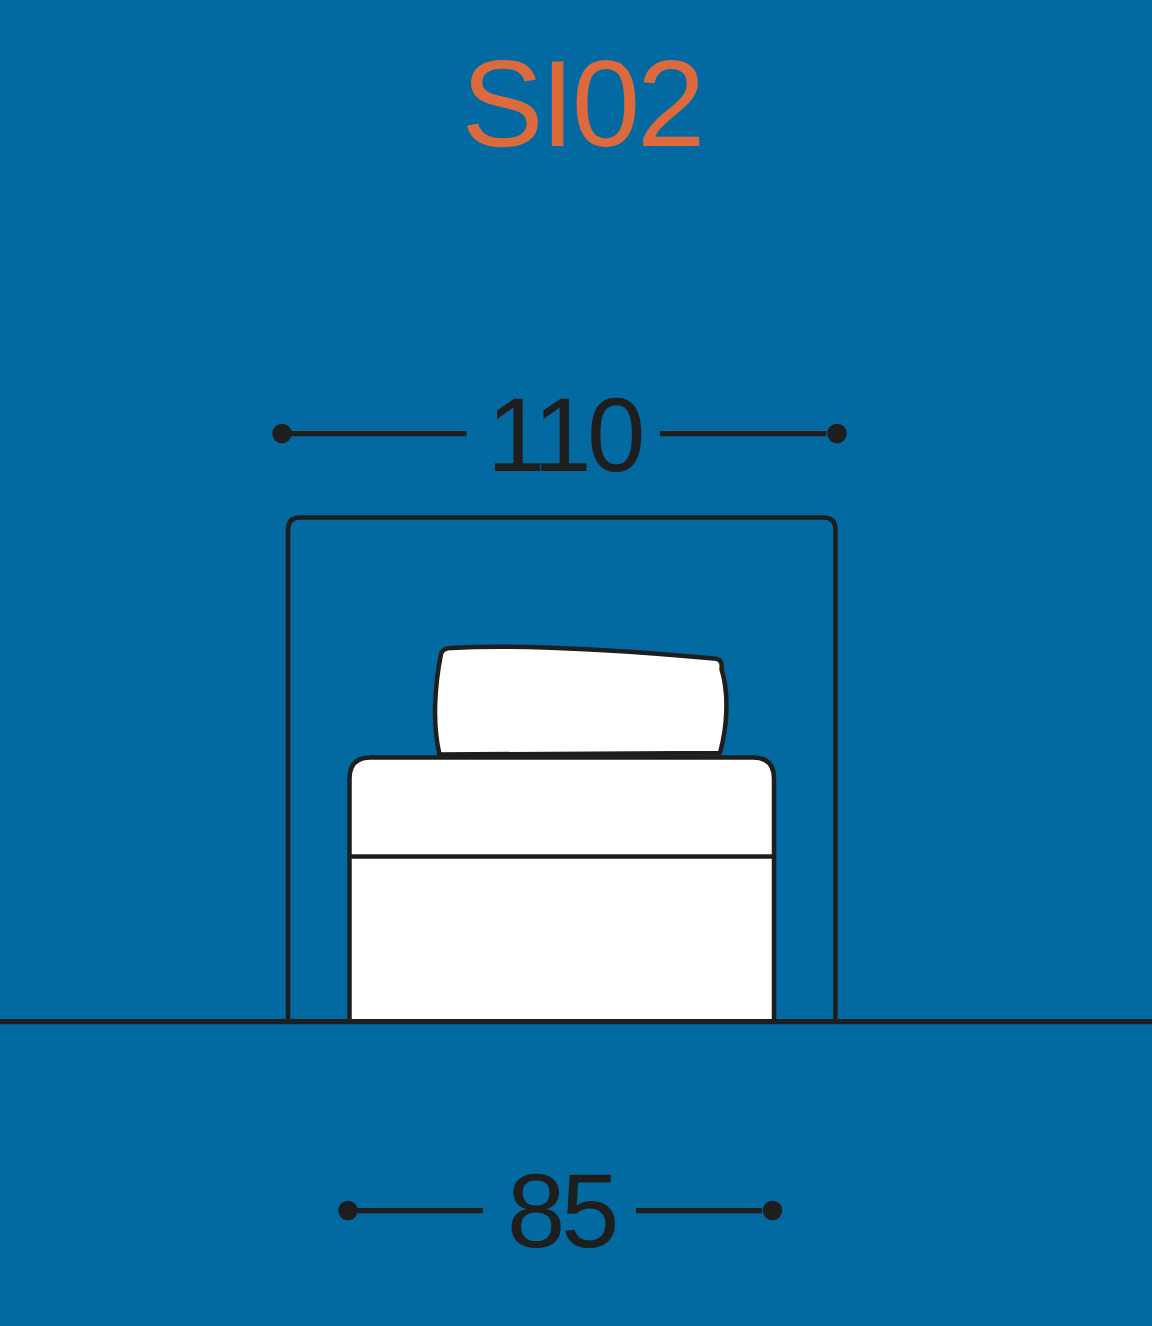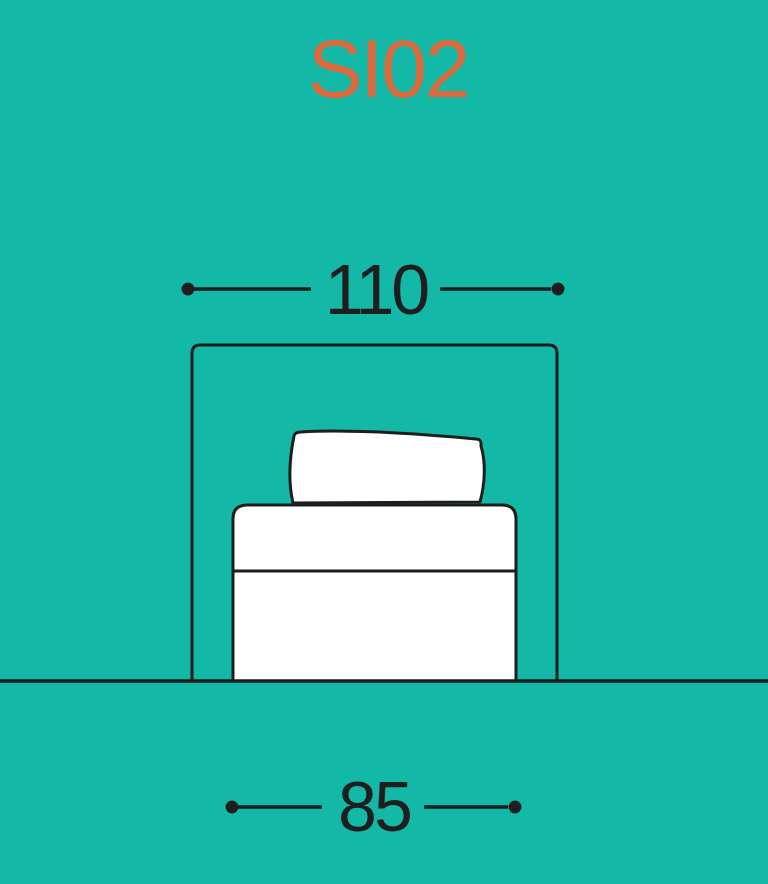--- a/index.html
+++ b/index.html
@@ -4,21 +4,21 @@
 <style>
   html, body {
     margin: 0;
     padding: 0;
     background: #ffffff;
   }
   .page {
     position: relative;
     width: 768px;
     height: 884px;
-    background: #14b8a6;
+    background: #0369a1;
     overflow: hidden;
     font-family: "Liberation Sans", sans-serif;
   }
   .drawing-svg {
     position: absolute;
     left: 0;
     top: 0;
     width: 768px;
     height: 884px;
     display: block;

